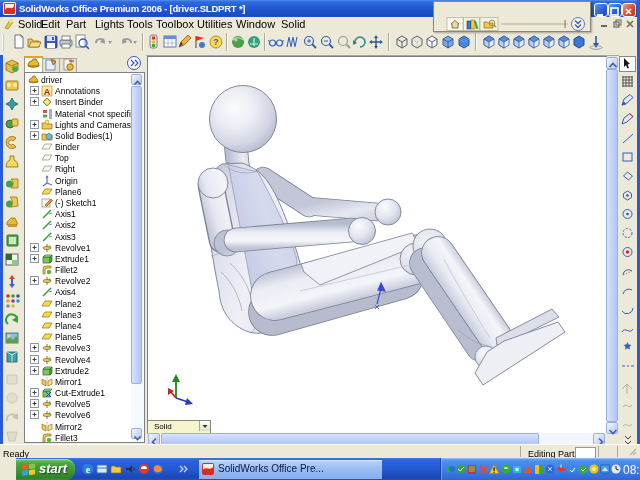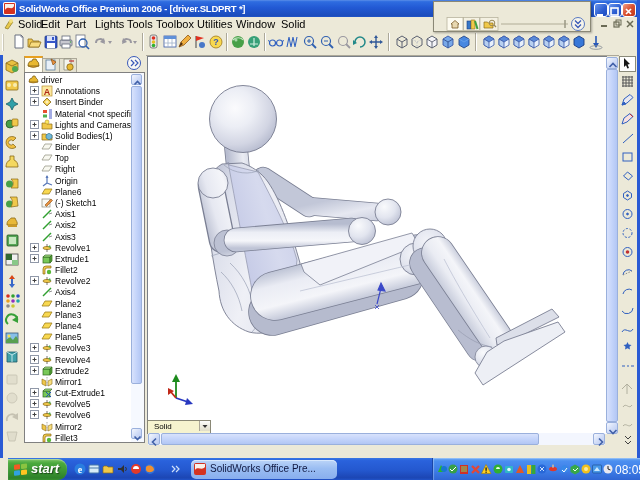--- a/index.html
+++ b/index.html
@@ -35,21 +35,21 @@
   .trow b{position:absolute;top:1px;font-weight:normal;}
   
   #viewport{left:147px;top:56px;width:459px;height:377px;background:#fff;
     border-top:1px solid #7a8088;border-left:1px solid #7a8088;}
   
   .sbtrack{background:linear-gradient(180deg,#f2f6fe,#e4ecfb);}
   
   #statusbar{left:0;top:444px;width:640px;height:14px;background:#ece9d8;
     border-top:1px solid #fff;font-size:9px;color:#000;}
   
-  #taskbar{left:8px;top:458px;width:546px;height:22px;
+  #taskbar{left:16px;top:458px;width:546px;height:22px;
     background:linear-gradient(180deg,#3a77e4 0%,#2a62dc 12%,#2458cf 55%,#1c46b4 90%,#2153c8 100%);}
 </style>
 </head>
 <body>
 <div id="scr">
 
   <div id="titlebar" class="abs"></div>
   <svg class="abs" style="left:3px;top:2px" width="13" height="13">
     <rect x="0" y="0" width="13" height="13" rx="2" fill="#fff"></rect>
     <rect x="1" y="1" width="11" height="11" rx="1" fill="#d43220"></rect>
@@ -948,20 +948,31 @@
           <circle cx="9" cy="4" r="2.8" fill="none" stroke="#985" stroke-width="1"></circle>
           <line x1="11" y1="6" x2="13" y2="8" stroke="#985" stroke-width="1.2"></line>
         </g>
       <line x1="66" y1="7" x2="133" y2="7" stroke="#b0ac96" stroke-width="1"></line>
       <line x1="130" y1="3" x2="130" y2="11" stroke="#9a9784" stroke-width="1.5"></line>
       <circle cx="143" cy="7" r="6.5" fill="#f6f4ea" stroke="#5878c0" stroke-width="1"></circle>
       <path d="M140 3.5 l3 3 l3 -3 M140 7.5 l3 3 l3 -3" stroke="#3858b8" fill="none" stroke-width="1.3"></path>
     </svg>
   </div>
 
+  <div id="statusbar" class="abs">
+    <span class="abs" style="left:3px;top:4px">Ready</span>
+    <span class="abs" style="left:528px;top:4px">Editing Part</span>
+    <span class="abs" style="left:575px;top:2px;width:19px;height:10px;background:#fff;border:1px solid #9a9784;"></span>
+    <span class="abs" style="left:520px;top:1px;width:1px;height:11px;background:#aca899;"></span>
+    <span class="abs" style="left:598px;top:1px;width:1px;height:11px;background:#aca899;"></span>
+    <span class="abs" style="left:617px;top:1px;width:1px;height:11px;background:#aca899;"></span>
+    <svg class="abs" style="left:628px;top:2px" width="10" height="10">
+        <path d="M8 2 L2 8 M8 5 L5 8 M8 8 L8 8" stroke="#b8b4a0" stroke-width="1.2"></path>
+      </svg>
+  </div>
 
   <div id="taskbar" class="abs">
 
     <div style="position:absolute;left:0;top:1px;width:59px;height:21px;border-radius:0 9px 9px 0;
       background:linear-gradient(180deg,#7cc465 0%,#4aa93d 20%,#3d9834 55%,#2e822a 90%,#389230 100%);
       box-shadow:inset 0 1px 1px rgba(255,255,255,0.4);">
       <svg width="18" height="18" style="position:absolute;left:4px;top:2px">
         <g transform="skewY(-6)">
             <rect x="2" y="4" width="6" height="5" rx="1" fill="#f35a24"></rect>
             <rect x="9" y="4" width="6" height="5" rx="1" fill="#8ac441"></rect>
@@ -992,22 +1003,22 @@
           <circle cx="6" cy="6" r="5" fill="#e23a2a"></circle>
           <path d="M3 6 a3 3 0 0 1 6 0" fill="#fff"></path>
         </g>
       <g transform="translate(72,5)">
           <circle cx="6" cy="6" r="5" fill="#3070d8"></circle>
           <path d="M2 4 C5 1 10 3 10 7 C8 10 3 10 2 7" fill="#f09030"></path>
         </g>
       <path d="M100 8 l3 3 l-3 3 M104 8 l3 3 l-3 3" stroke="#cfe0fa" fill="none" stroke-width="1.2"></path>
     </svg>
 
-    <div style="position:absolute;left:183px;top:2px;width:146px;height:19px;border-radius:5px;
-      background:linear-gradient(180deg,#bcd5f8 0%,#9abdf2 45%,#88aeee 100%);box-shadow:inset 0 1px 0 #d8e8fc;">
+    <div style="position:absolute;left:183px;top:2px;width:146px;height:19px;border-radius:0;
+      background:linear-gradient(180deg,#bcd5f8 0%,#9abdf2 45%,#88aeee 100%);box-shadow:inset 0 1px 0 #d8e8fc;padding-left:37px;">
       <svg width="13" height="13" style="position:absolute;left:3px;top:3px">
           <rect x="0" y="0" width="12" height="12" rx="2" fill="#d43220"></rect>
           <path d="M1 7 C4 3 8 8 11 4 L11 1 L1 1 Z" fill="#f8f0e8"></path>
         </svg>
       <span style="position:absolute;left:19px;top:3px;font-size:10px;color:#101840;">SolidWorks Office Pre...</span>
     </div>
 
     <div style="position:absolute;left:424px;top:0;width:216px;height:22px;
       background:linear-gradient(180deg,#6aa8f4 0%,#4a8ef0 15%,#3c7ce6 60%,#2f66d4 100%);
       border-left:1px solid #1a46a8;box-shadow:inset 1px 1px 1px rgba(255,255,255,0.3);">

